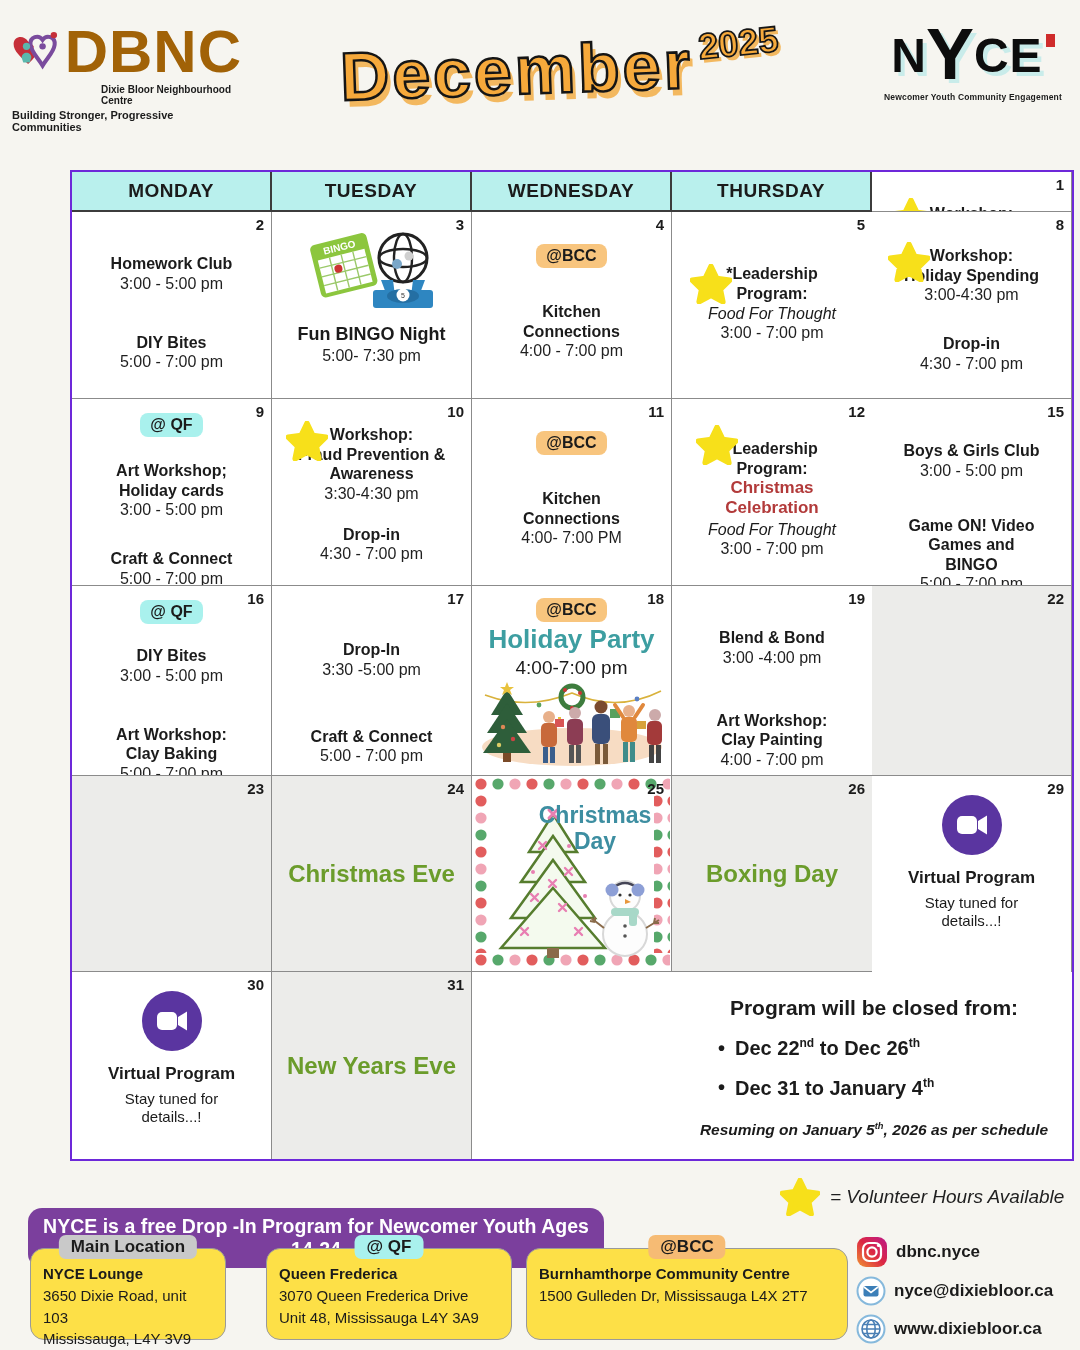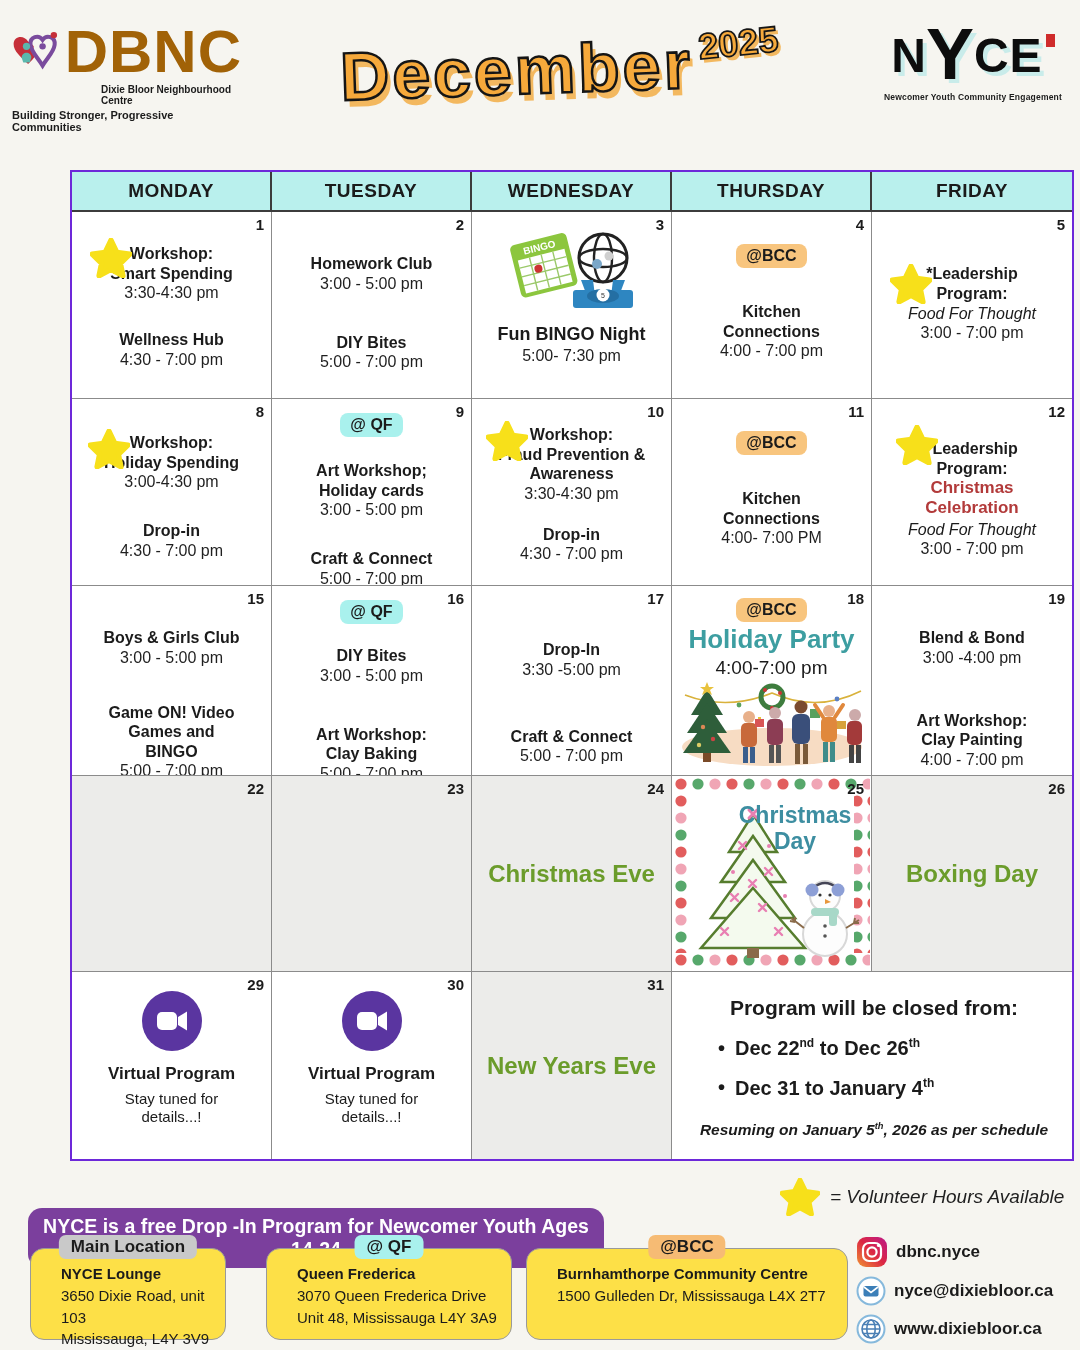--- a/index.html
+++ b/index.html
@@ -68,21 +68,21 @@
   .legend{position:absolute;left:780px;top:1178px;display:flex;align-items:center;gap:10px;}
   .legend-star{width:40px;height:38px;}
   .legend-text{font-style:italic;font-size:19px;color:#1f1f1f;}
   .card{position:absolute;top:1248px;border:1.6px solid #9a9a9a;border-radius:14px;background:#fde047;
         text-align:left;padding:14px 12px 10px 12px;box-sizing:border-box;}
   .card-badge{position:absolute;top:-14px;left:50%;transform:translateX(-50%);font-weight:700;
               font-size:17px;padding:2px 12px;border-radius:7px;white-space:nowrap;}
   .cb-gray{background:#c9c9c9;}
   .cb-qf{background:#a9f1ed;}
   .cb-bcc{background:#f6bb74;}
-  .card-line{font-size:15px;line-height:1.45;margin-left:18px;}
+  .card-line{font-size:15px;line-height:1.45;}
   .bold{font-weight:700;}
   .card1{left:30px;width:196px;height:92px;}
   .card2{left:266px;width:246px;height:92px;}
   .card3{left:526px;width:322px;height:92px;}
   .social{position:absolute;left:856px;top:1236px;}
   .soc-row{display:flex;align-items:center;gap:8px;margin-bottom:8px;}
   .soc-label{font-weight:700;font-size:17px;}
 </style>
 </head>
 <body>
@@ -144,21 +144,20 @@
         <span class="nyce-mark"></span>
     </div>
     <div class="nyce-name">Newcomer Youth Community Engagement</div>
   </div>
 
   <div class="cal">
     <div class="hcell">MONDAY</div>
     <div class="hcell">TUESDAY</div>
     <div class="hcell">WEDNESDAY</div>
     <div class="hcell">THURSDAY</div>
-    <div class="hcell">FRIDAY</div>
 
     <div class="cell">
       <div class="date">1</div>
       <svg class="star" style="left:18px;top:26px" viewBox="0 0 40 38">
           <use href="#star-shape"></use>
         </svg>
       <div class="ev" style="margin-top:32px">
         <div class="ev-t pre">Workshop:
 Smart Spending</div>
         <div class="ev-time">3:30-4:30 pm</div>

